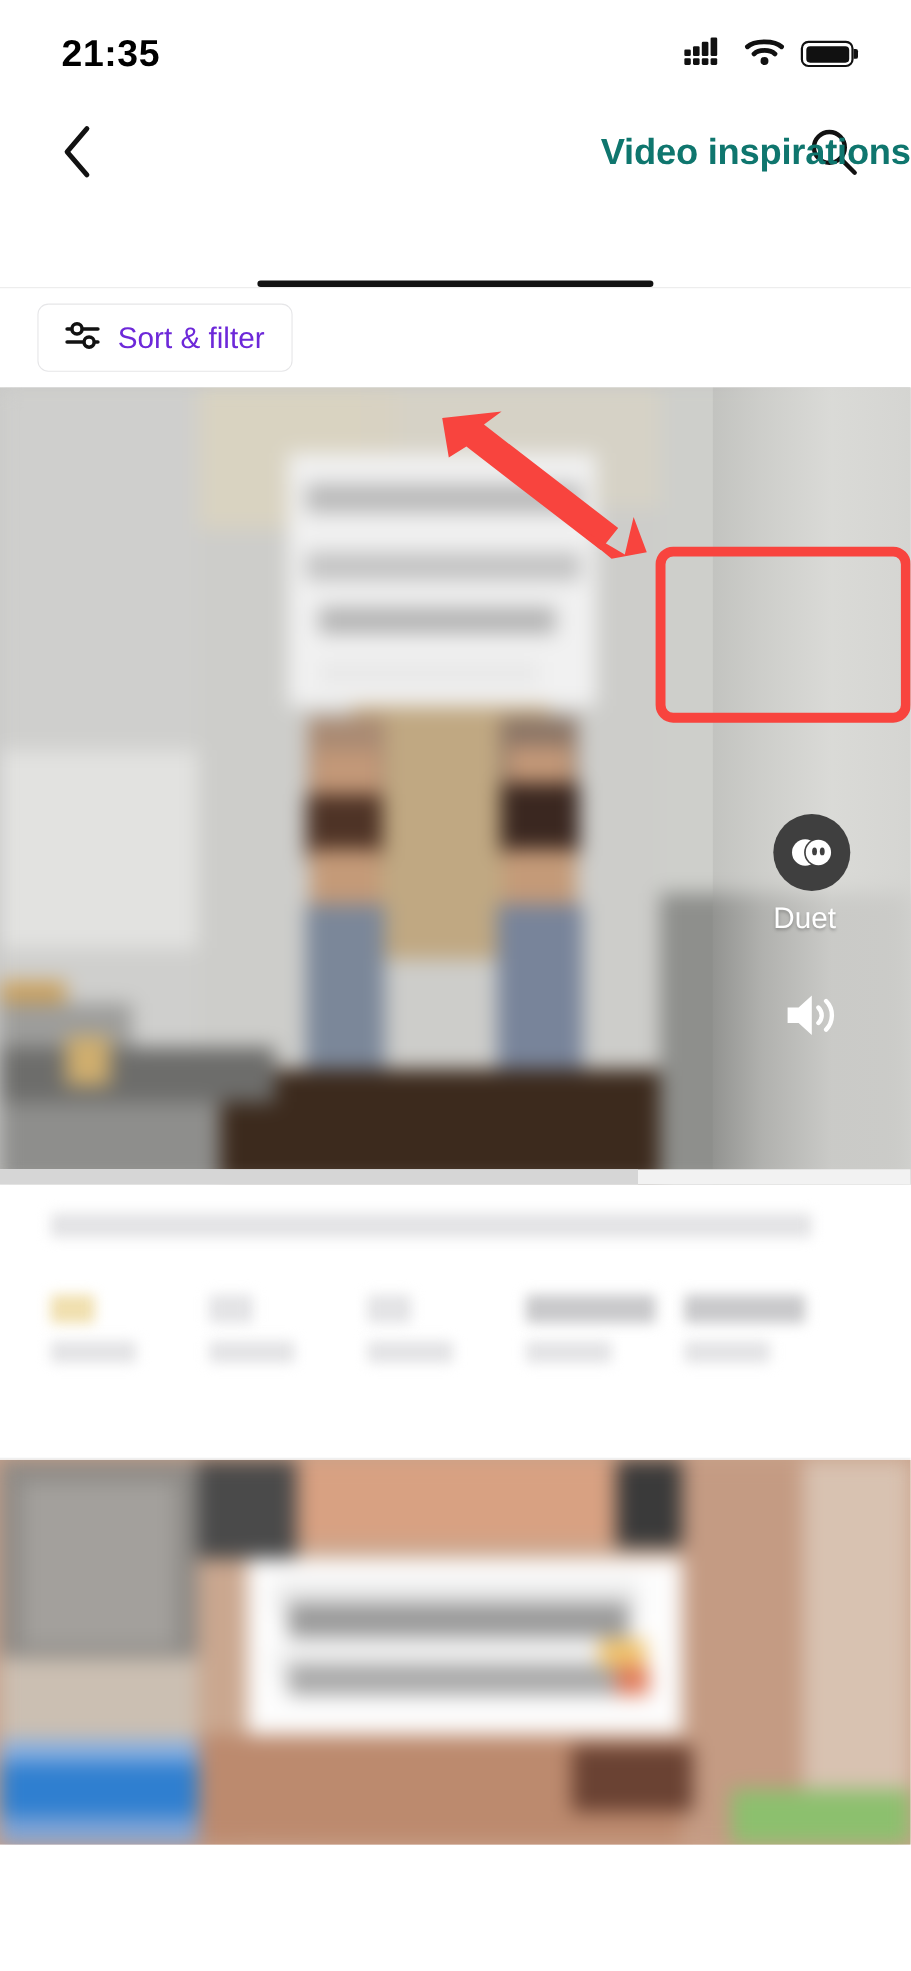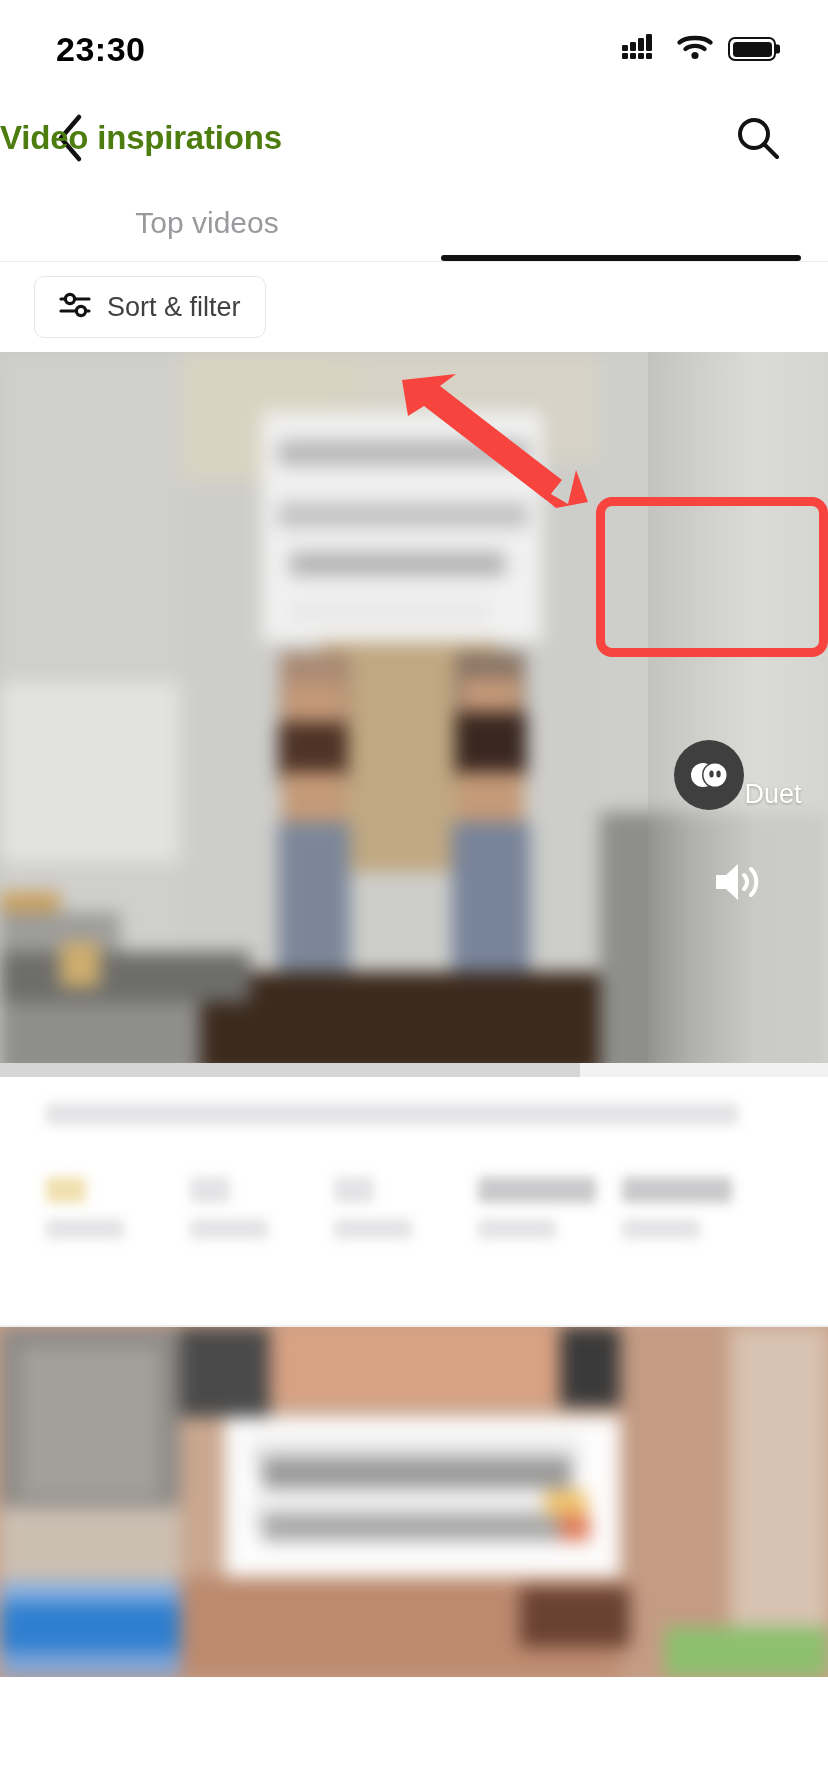--- a/index.html
+++ b/index.html
@@ -41,22 +41,22 @@
   .navbar{
     height:92px; width:100%;
     display:flex; align-items:center; position:relative;
     padding:0 40px;
   }
   .nav-back{
     width:60px; height:60px; display:flex; align-items:center; justify-content:center;
     cursor:pointer;
   }
   .nav-title{
-    position:absolute; left:0; right:0; text-align:left;
-    font-size:33px; font-weight:700; color:#4d7c0f; letter-spacing:-.2px;
+    position:absolute; left:0; right:0; text-align:right;
+    font-size:33px; font-weight:700; color:#0f766e; letter-spacing:-.2px;
     pointer-events:none;
   }
   .nav-search{
     margin-left:auto; width:60px; height:60px;
     display:flex; align-items:center; justify-content:center; cursor:pointer;
   }
 
   
   .tabs{
     display:flex; width:100%; height:78px; position:relative;
@@ -77,21 +77,21 @@
   .filterbar{
     height:90px; display:flex; align-items:center; padding-left:34px;
     background:#fff;
   }
   .sortfilter{
     display:inline-flex; align-items:center; gap:14px;
     height:62px; padding:0 24px;
     border:1.5px solid #e6e6e8; border-radius:10px;
     background:#fff; cursor:pointer;
   }
-  .sortfilter-label{ font-size:27px; color:#404040; font-weight:400; }
+  .sortfilter-label{ font-size:27px; color:#6d28d9; font-weight:400; }
 
   
   .feed{ position:relative; width:100%; }
 
   .video-card{ position:relative; width:100%; overflow:hidden; }
   .video-stage{
     position:relative; width:100%; height:725px; overflow:hidden;
     background:#c9c9c7;
   }
 
@@ -105,21 +105,21 @@
     position:absolute; right:0; top:0; bottom:0; width:180px;
     background:linear-gradient(90deg,
       rgba(160,160,158,.25) 0%,
       rgba(205,205,202,.55) 25%,
       rgba(222,222,219,.75) 60%,
       rgba(214,214,211,.85) 100%);
     display:flex; flex-direction:column; align-items:center;
     padding-top:388px;
   }
   .rail-item{
-    display:flex; flex-direction:row; align-items:flex-end;
+    display:flex; flex-direction:column; align-items:flex-start;
     cursor:pointer; position:relative;
   }
   .rail-icon{
     width:70px; height:70px; border-radius:50%;
     background:#3f3f3f;
     display:flex; align-items:center; justify-content:center;
   }
   .rail-label{
     margin-top:10px; font-size:27px; color:#fff; font-weight:400;
     text-shadow:0 1px 3px rgba(0,0,0,.28);
@@ -166,21 +166,21 @@
   
   .video-stage2{
     position:relative; width:100%; height:350px; overflow:hidden;
     background:#c8a18a;
   }
 </style>
 </head>
 <body>
 
 <div class="statusbar">
-  <div class="status-time">23:30</div>
+  <div class="status-time">21:35</div>
   <div class="status-icons">
     <span class="signal">
       <svg width="40" height="28" viewBox="0 0 40 28">
         <g fill="#111">
           <rect x="0" y="20" width="6" height="6" rx="1.2"></rect>
           <rect x="8" y="20" width="6" height="6" rx="1.2"></rect>
           <rect x="16" y="20" width="6" height="6" rx="1.2"></rect>
           <rect x="24" y="20" width="6" height="6" rx="1.2"></rect>
           <rect x="0" y="12" width="6" height="6" rx="1.2"></rect>
           <rect x="8" y="9" width="6" height="9" rx="1.2"></rect>
@@ -213,23 +213,20 @@
   <div class="nav-title">Video inspirations</div>
   <div class="nav-search">
     <svg width="46" height="46" viewBox="0 0 46 46">
       <circle cx="19" cy="19" r="14" fill="none" stroke="#121212" stroke-width="4"></circle>
       <line x1="29" y1="29" x2="42" y2="42" stroke="#121212" stroke-width="4" stroke-linecap="round"></line>
     </svg>
   </div>
 </div>
 
 <div class="tabs">
-  <div class="tab inactive">
-    <span>Top videos</span>
-  </div>
   <div class="tab active">
     <span class="tab-underline" style="left:50%;transform:translateX(-50%);"></span>
   </div>
 </div>
 
 <div class="filterbar">
   <div class="sortfilter">
     <span>
       <svg width="34" height="30" viewBox="0 0 34 30">
         <g stroke="#121212" stroke-width="3.2" stroke-linecap="round">

